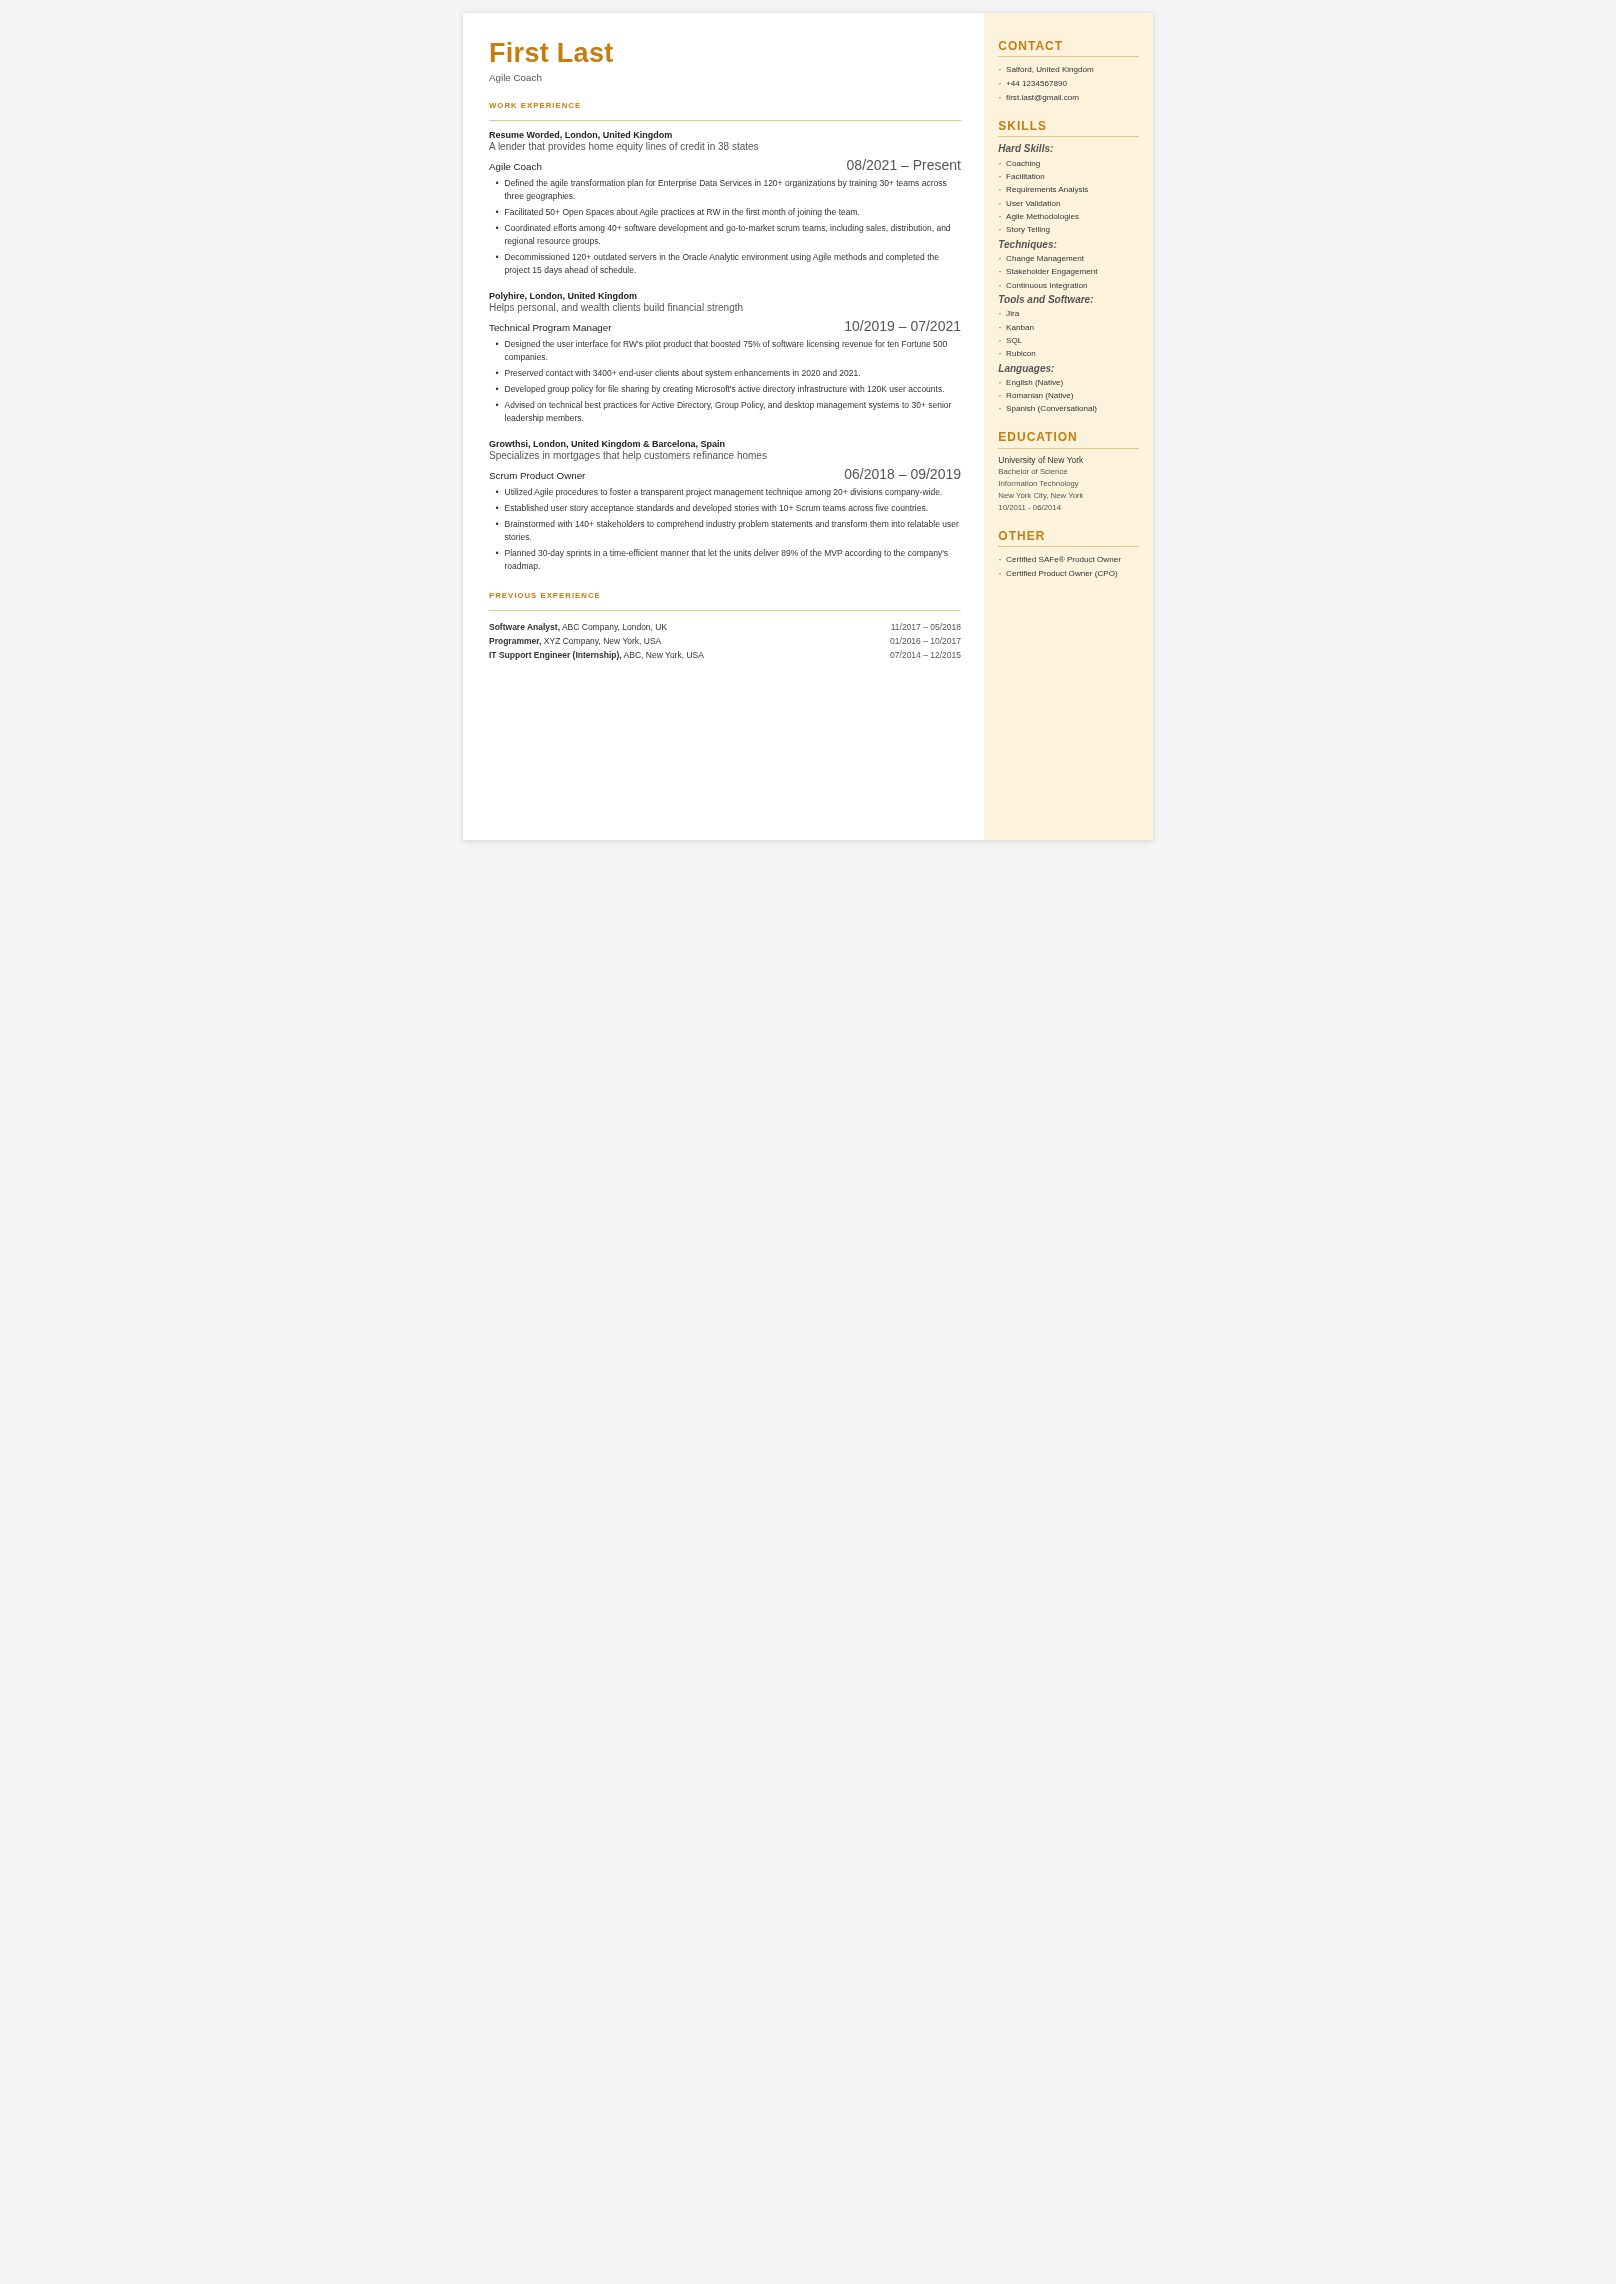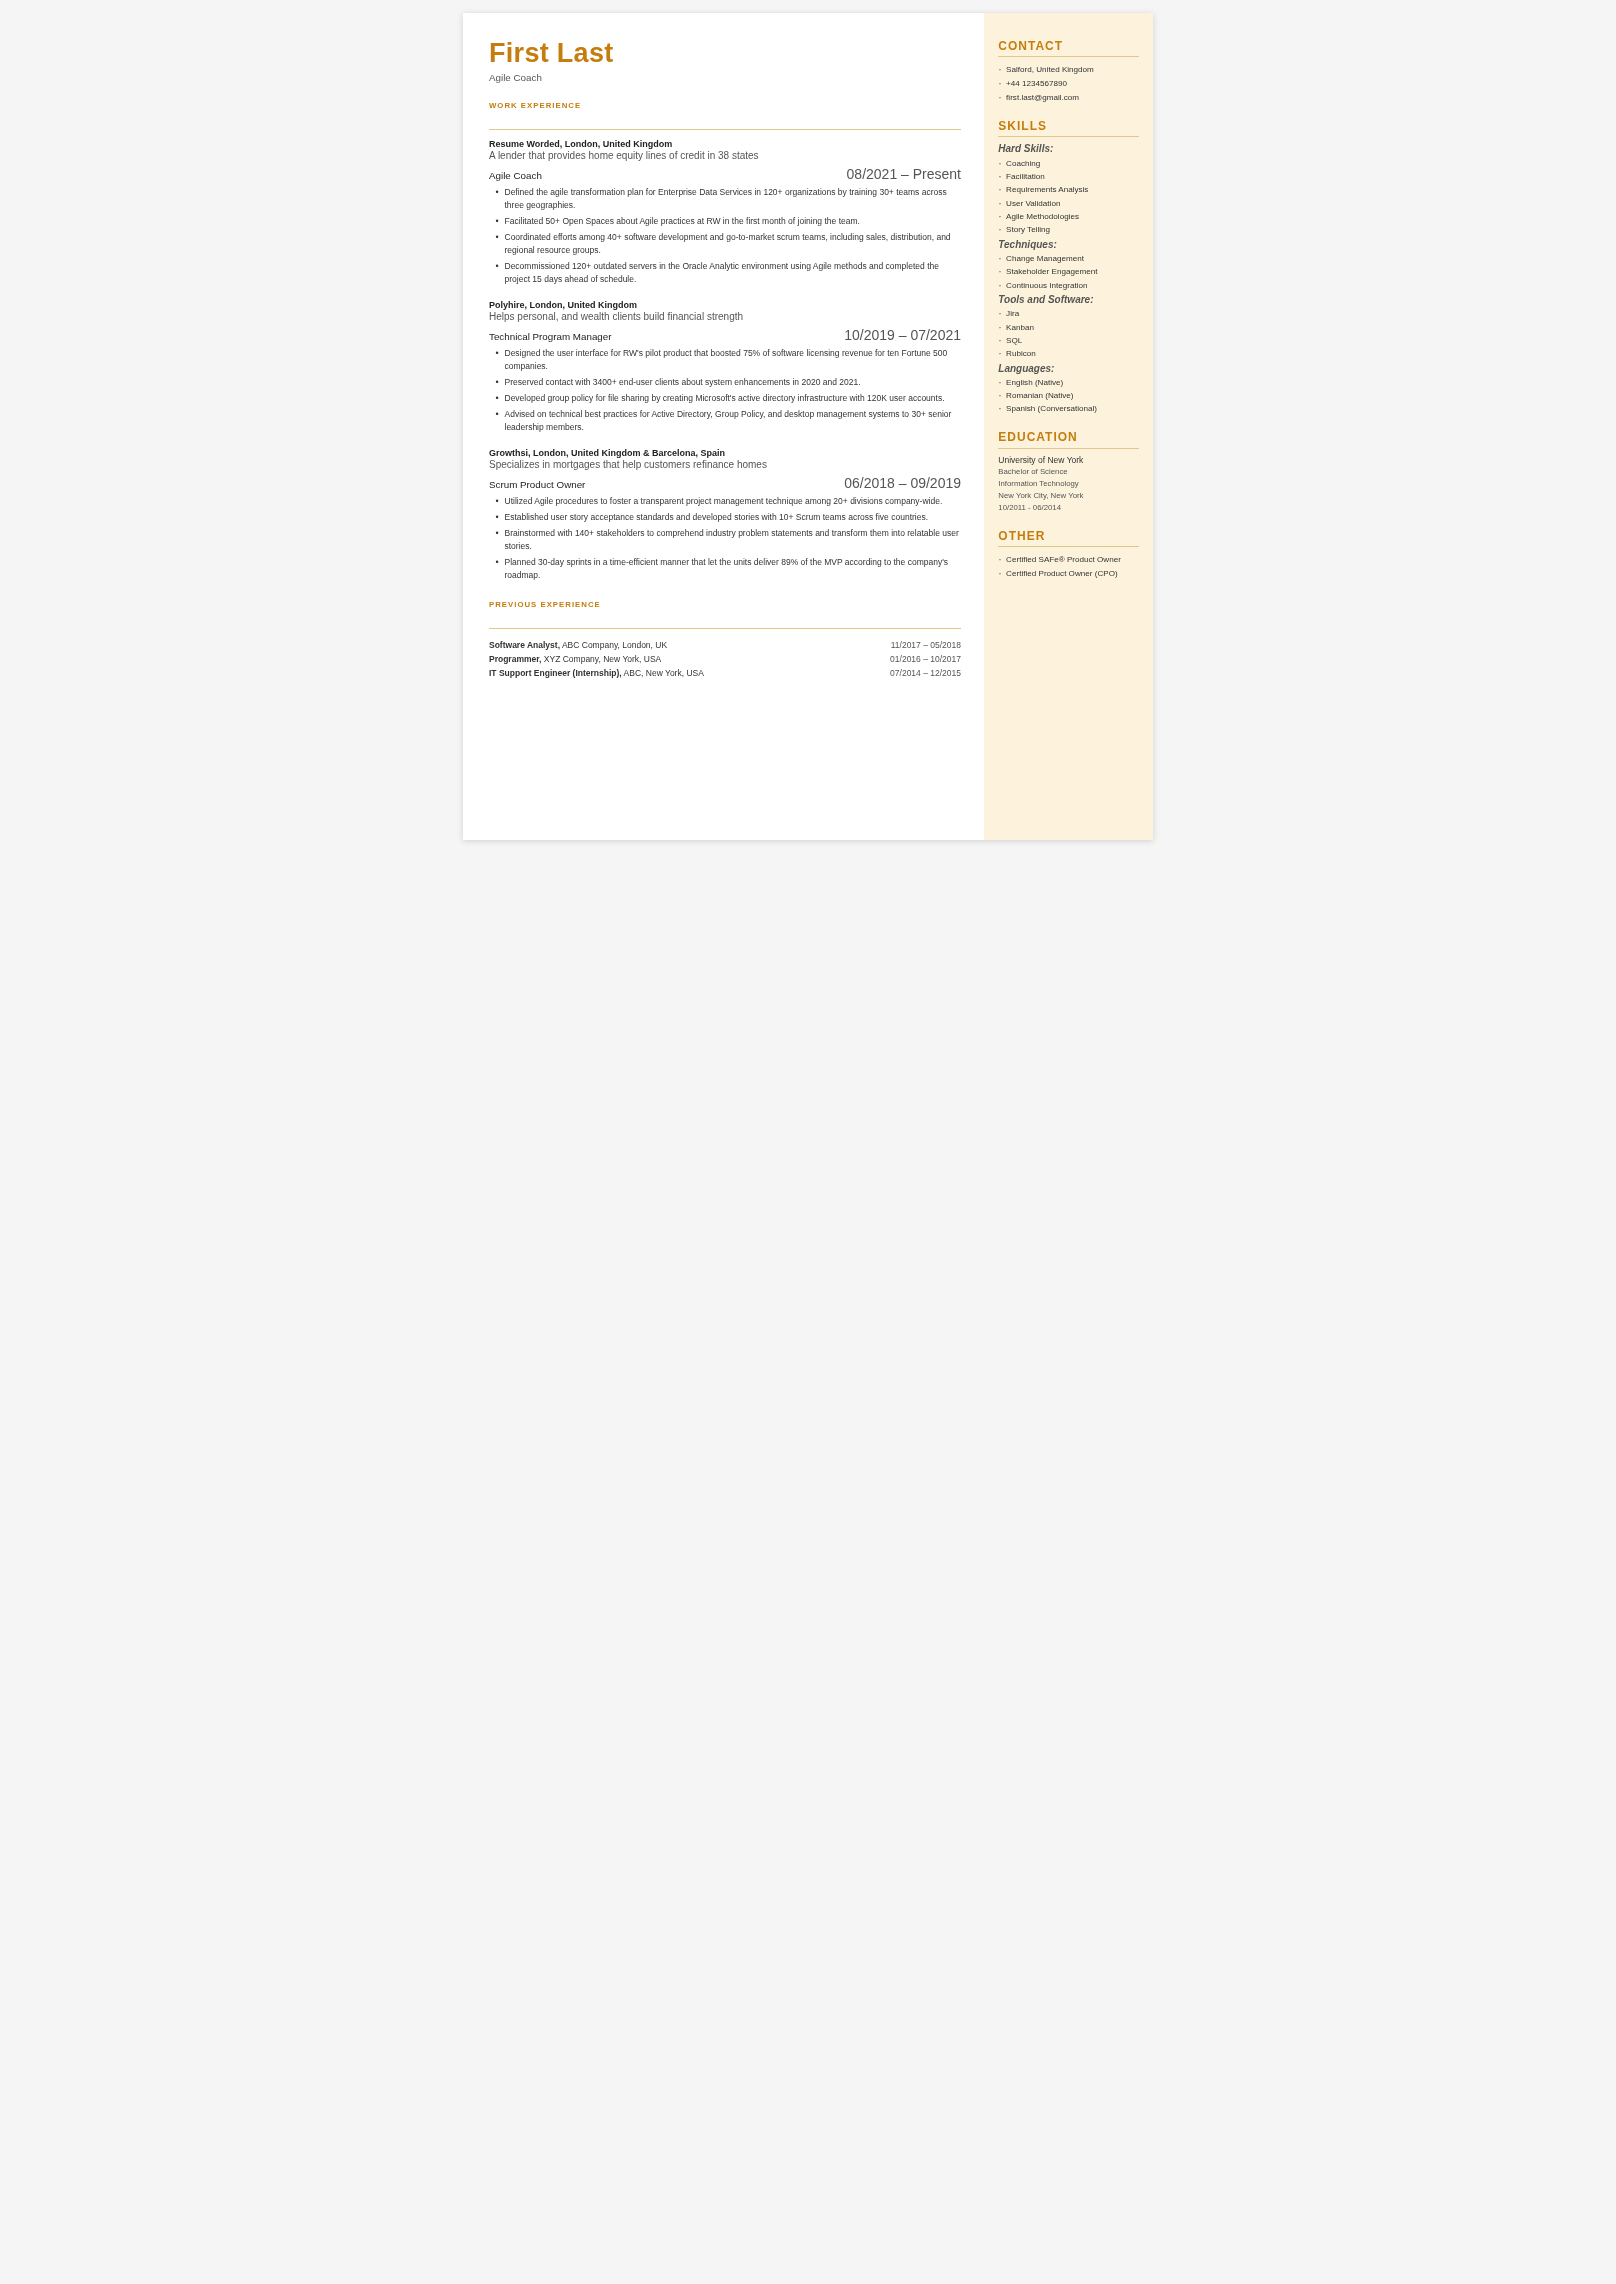--- a/index.html
+++ b/index.html
@@ -43,21 +43,21 @@
     }
     .section-title {
       font-size: 7.8px;
       font-weight: 700;
       color: #c47d0e;
       letter-spacing: 1px;
       text-transform: uppercase;
       margin-top: 18px;
       margin-bottom: 9px;
       border-bottom: 1px solid #e0c88a;
-      padding-bottom: 19px;
+      padding-bottom: 10px;
     }
     .company-block {
       margin-bottom: 14.3px;
     }
     .company-name {
       font-size: 9px;
       font-weight: 700;
       color: #222;
     }
     .company-name span {

